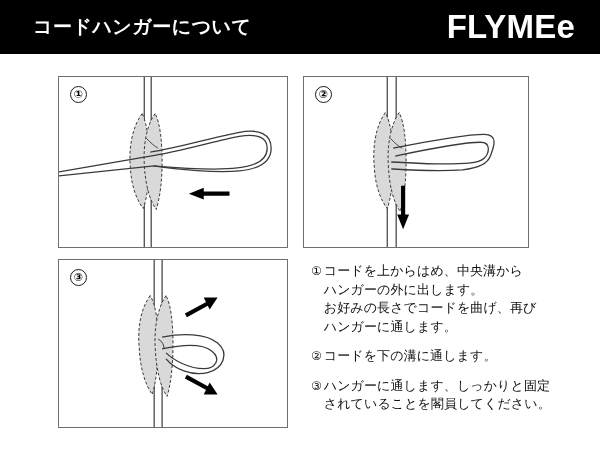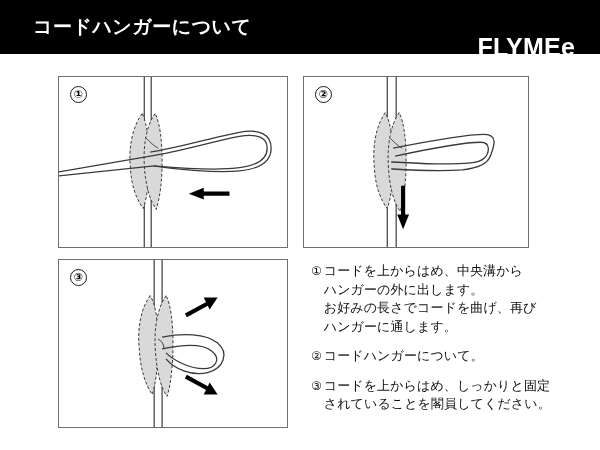--- a/index.html
+++ b/index.html
@@ -38,27 +38,26 @@
     line-height: 26px;
     letter-spacing: 0.5px;
     font-weight: 700;
     color: #ffffff;
     white-space: nowrap;
   }
   .brand-logo {
     position: absolute;
     right: 25px;
     top: 13px;
-    font-size: 25px;
+    font-size: 33px;
     line-height: 28px;
     font-weight: 600;
     letter-spacing: 0.2px;
     color: #ffffff;
     white-space: nowrap;
-    margin-top: 20px;
   }
 
   
   .panel {
     position: absolute;
     background: #ffffff;
     border: 1.4px solid #6f6f6f;
     box-sizing: border-box;
     overflow: hidden;
   }
@@ -210,22 +209,22 @@
   <div class="instructions">
     <div class="instr-item">
       <span class="instr-marker">①</span>
       <span class="instr-text">コードを上からはめ、中央溝から
 ハンガーの外に出します。
 お好みの長さでコードを曲げ、再び
 ハンガーに通します。</span>
     </div>
     <div class="instr-item">
       <span class="instr-marker">②</span>
-      <span class="instr-text">コードハンガーについて。</span>
+      <span class="instr-text">コードを下の溝に通します。</span>
     </div>
     <div class="instr-item">
       <span class="instr-marker">③</span>
-      <span class="instr-text">コードを上からはめ、しっかりと固定
+      <span class="instr-text">ハンガーに通します、しっかりと固定
 されていることを閣員してください。</span>
     </div>
   </div>
 
 </div>
 
 </body></html>

